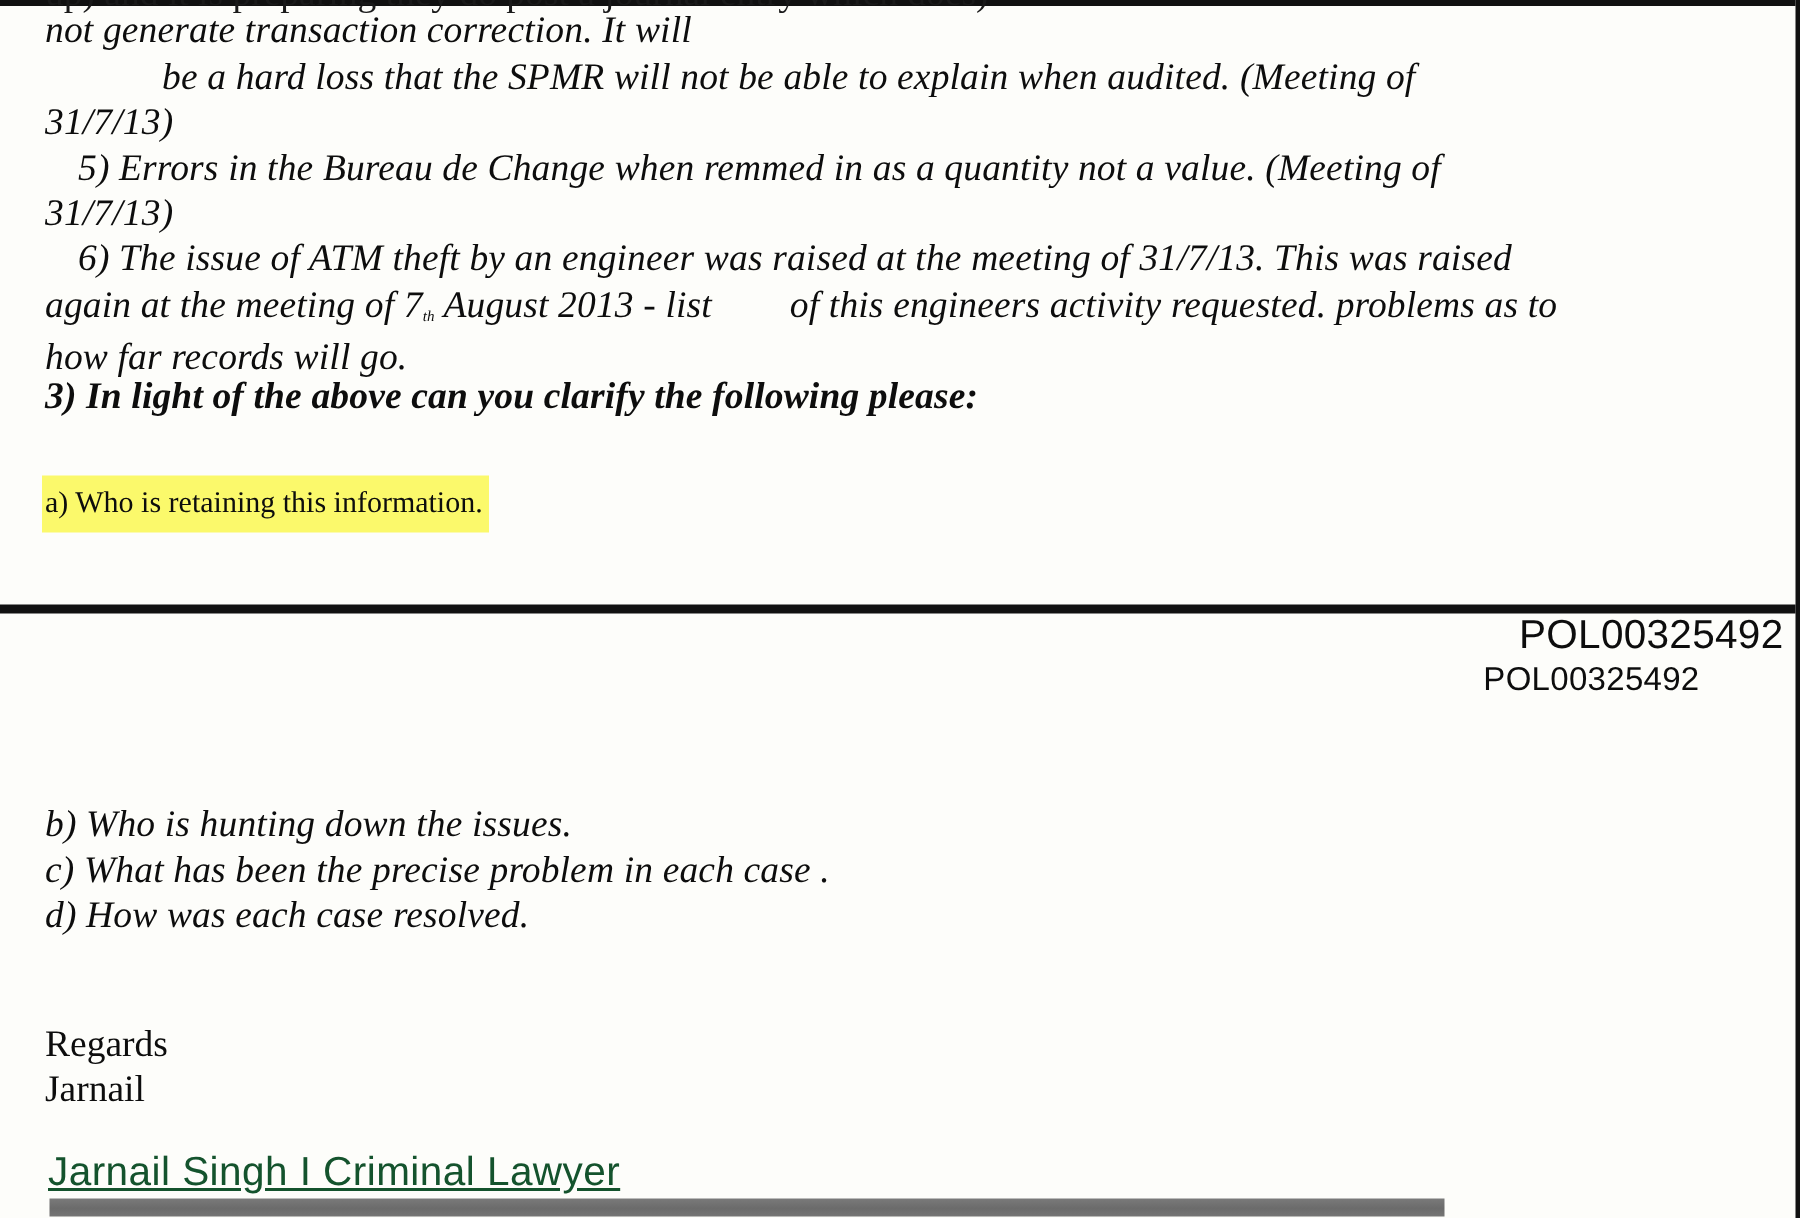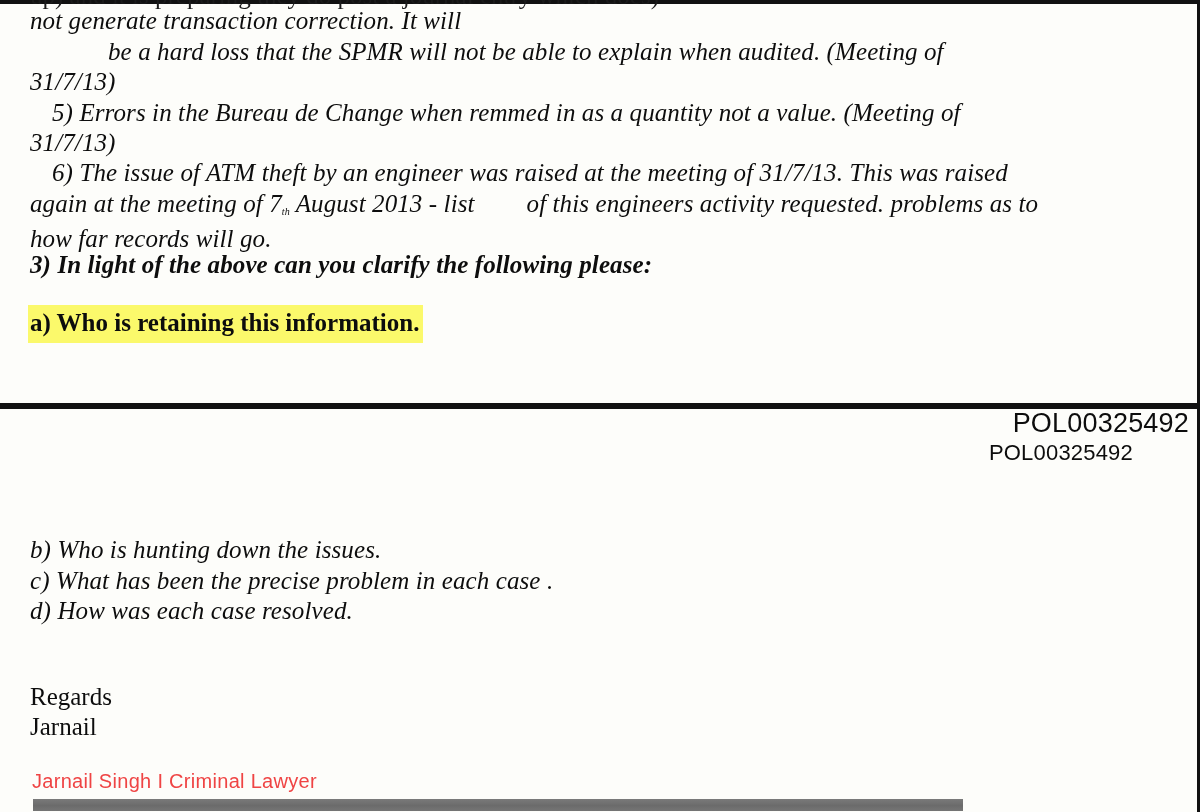--- a/index.html
+++ b/index.html
@@ -58,24 +58,23 @@
     font-size: 10px;
     vertical-align: baseline;
     position: relative;
     top: 3px;
   }
   .gap-space { display: inline-block; width: 52px; }
 
   .highlight-line {
     position: absolute;
     left: 28px;
-    top: 305px;
-    font-size: 25px;
+    top: 317px;
+    font-size: 20px;
     line-height: 30px;
-    font-weight: bold;
   }
   .highlight-line .hl {
     background: #fbf96b;
     padding: 3px 4px 5px 2px;
     display: inline-block;
   }
 
   .divider {
     position: absolute;
     left: 0;
@@ -110,24 +109,25 @@
     position: absolute;
     left: 30px;
     font-size: 25px;
     line-height: 30.5px;
   }
   .footer-name {
     position: absolute;
     left: 32px;
     top: 768px;
     font-family: "Liberation Sans", "DejaVu Sans", sans-serif;
-    font-size: 20px;
+    font-size: 27px;
     line-height: 26px;
-    color: #ef4444;
+    color: #14532d;
     letter-spacing: 0.3px;
+    text-decoration: underline;
   }
   .gray-bar {
     position: absolute;
     left: 33px;
     top: 799px;
     width: 930px;
     height: 12px;
     background: linear-gradient(180deg, #7a7a7a 0%, #6b6b6b 55%, #757575 100%);
   }
 </style>

